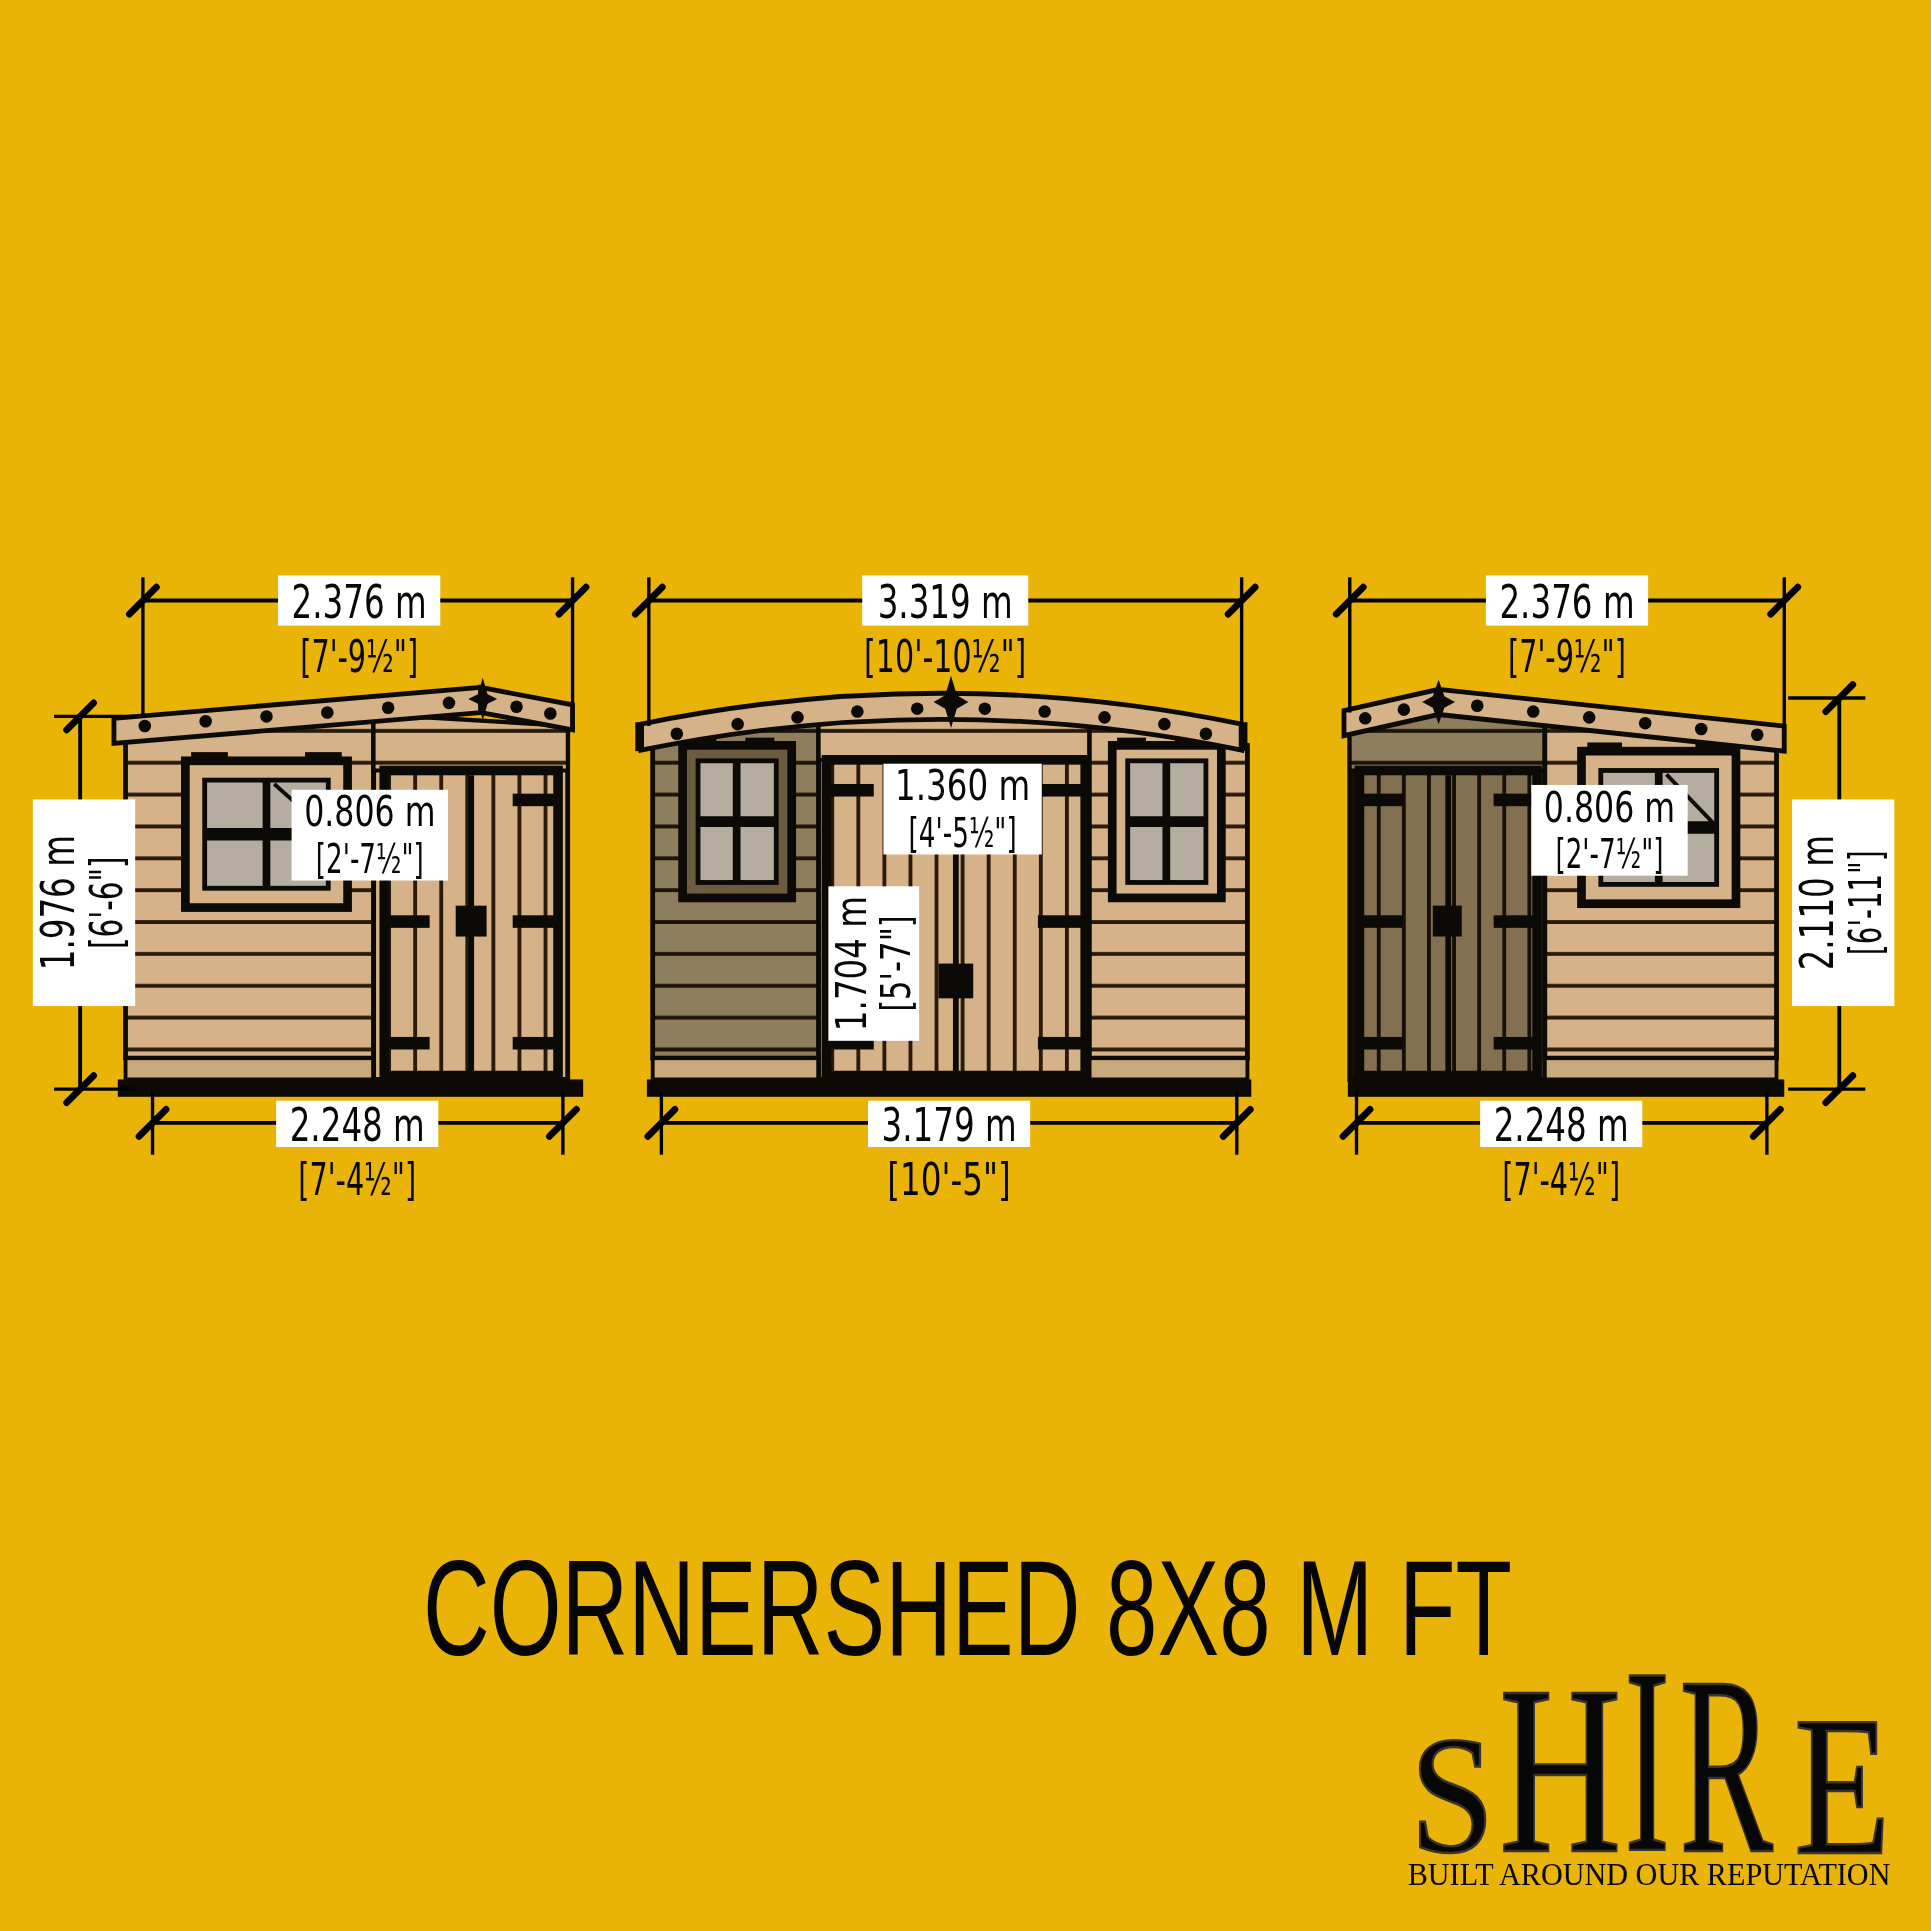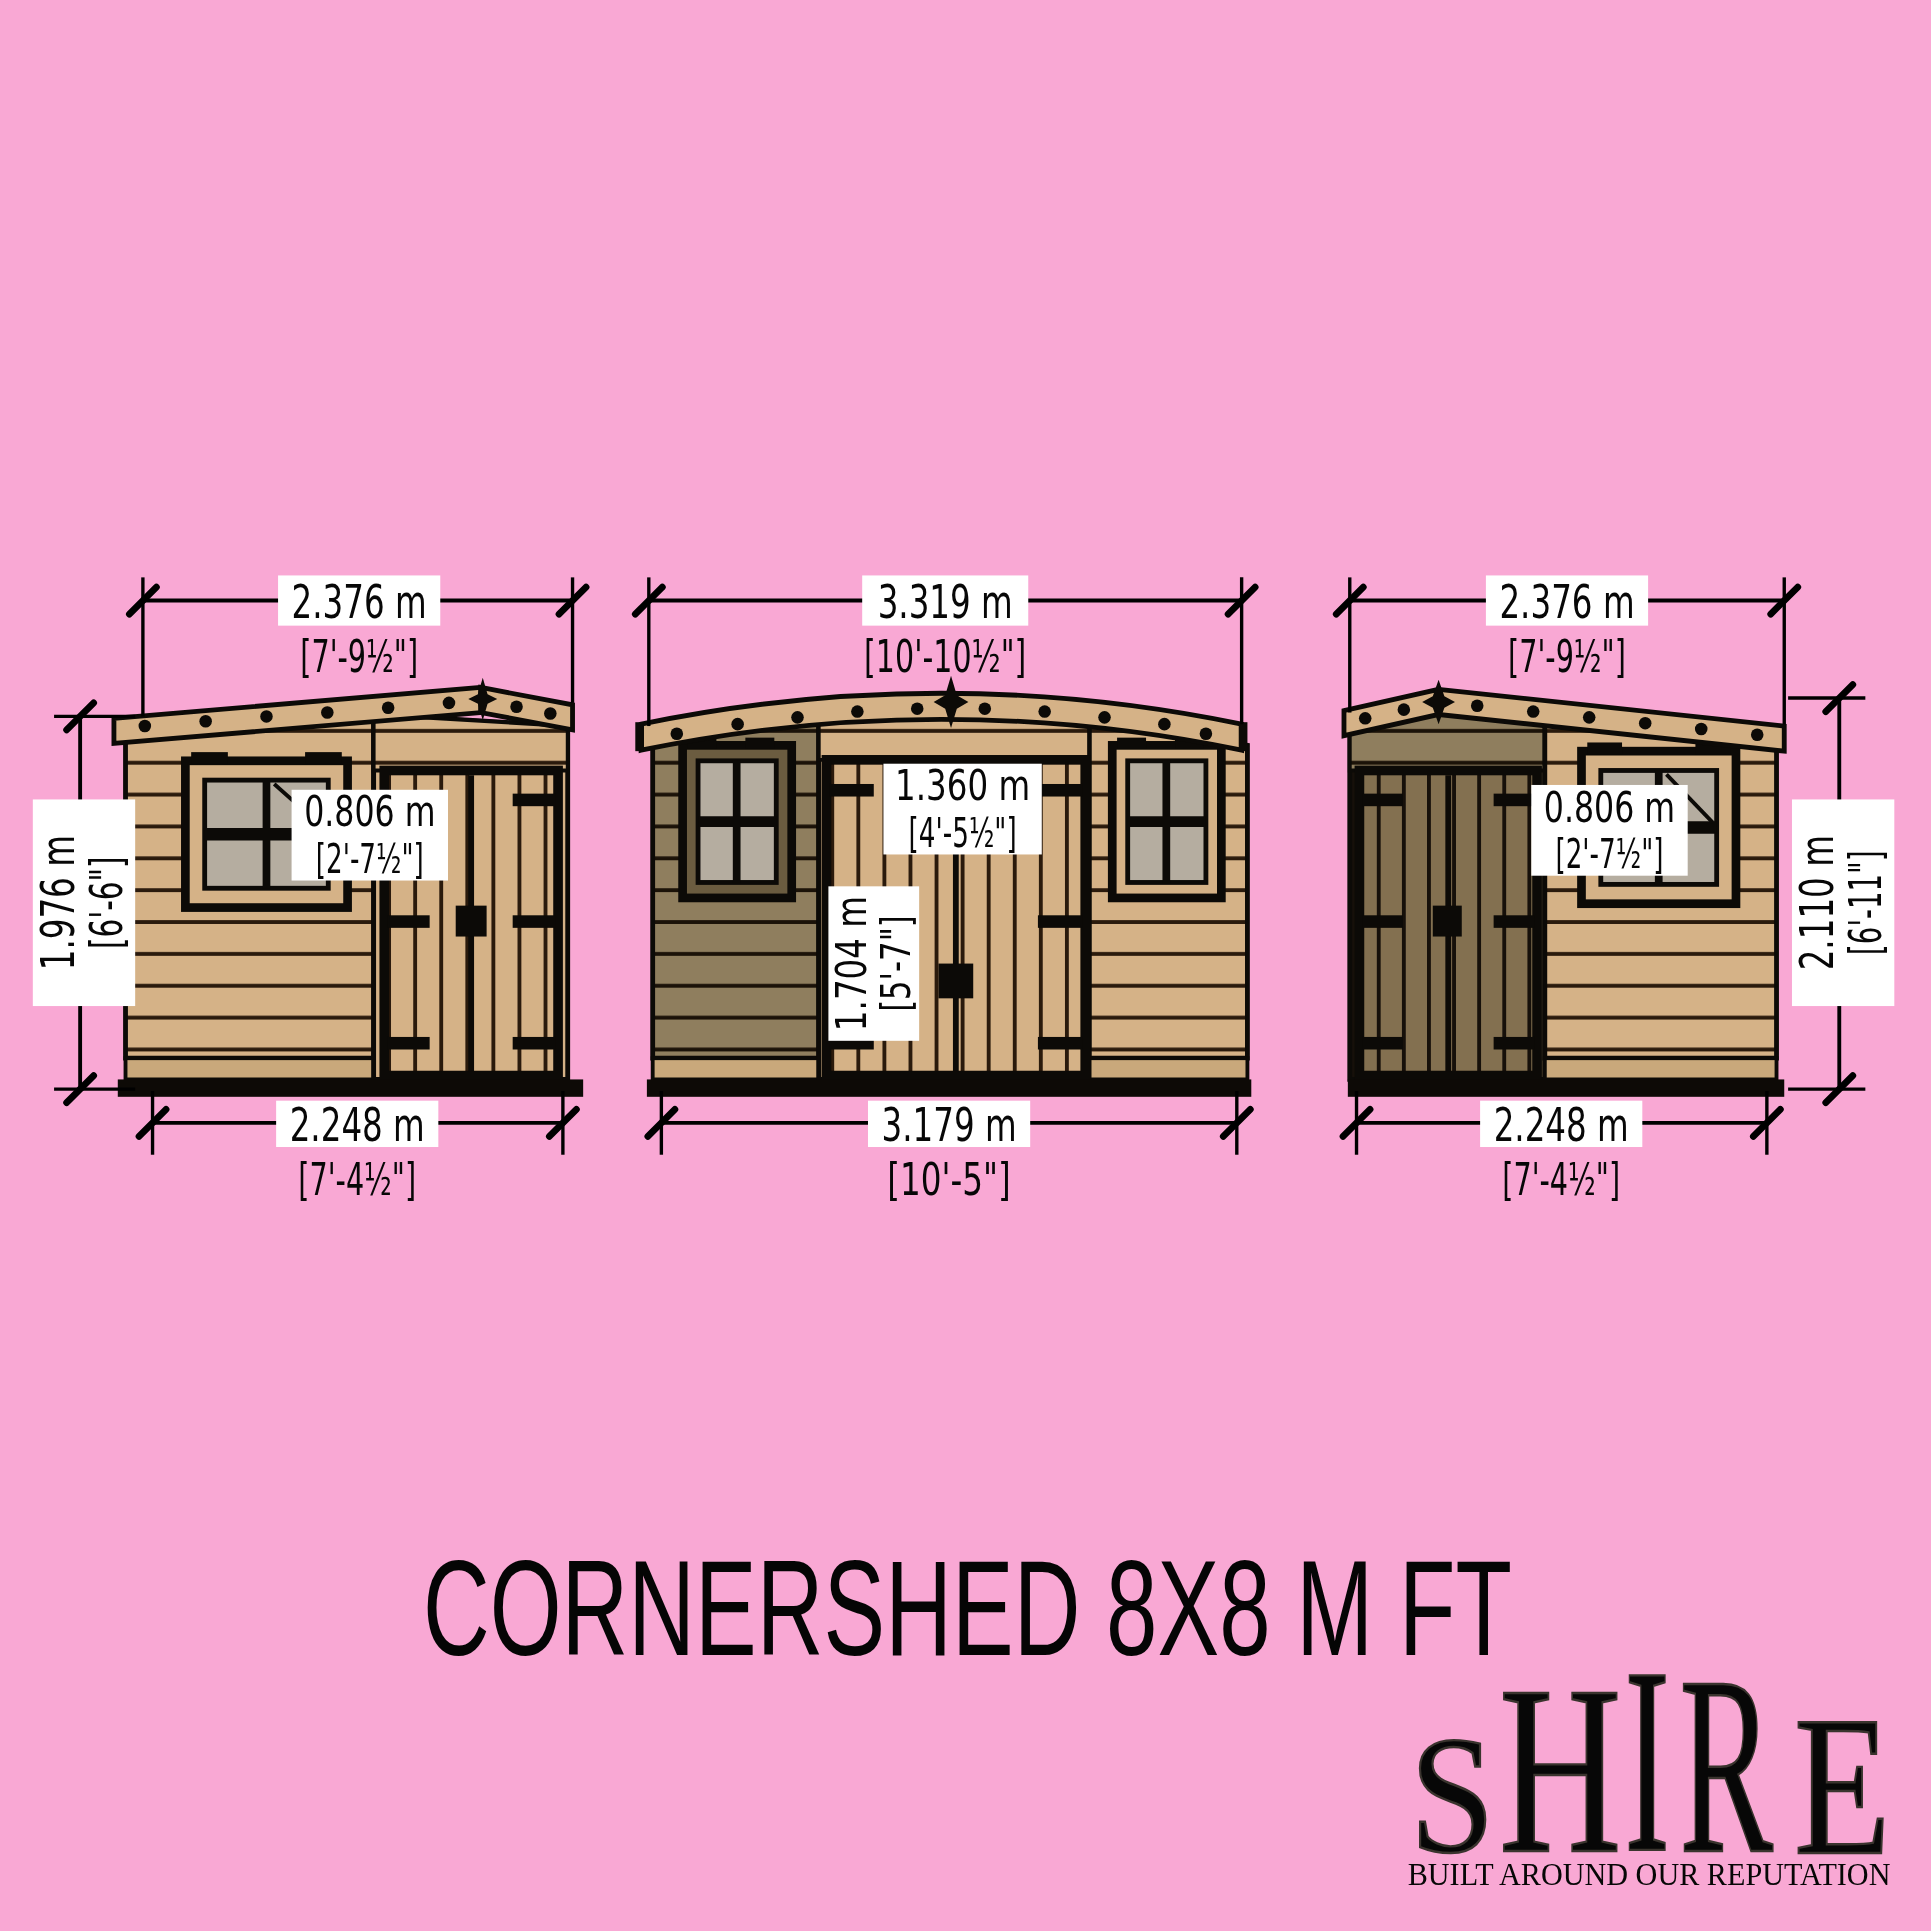--- a/index.html
+++ b/index.html
@@ -1,16 +1,16 @@
 <!DOCTYPE html>
 <html><head>
 <meta charset="utf-8">
 <style>
   html,body{margin:0;padding:0;background:#ffffff;}
-  .canvas{position:relative;width:1931px;height:1931px;background:#f9a8d4;overflow:hidden;}
+  .canvas{position:relative;width:1931px;height:1931px;background:#eab308;overflow:hidden;}
   svg{display:block;}
   
   .outline{stroke:#0c0a07;stroke-width:5;}
   .dimline{stroke:#000000;stroke-width:4;fill:none;}
   .extline{stroke:#000000;stroke-width:3.5;fill:none;}
   .slash{stroke:#000000;stroke-width:7;stroke-linecap:round;}
   .mull{stroke:#0c0a07;fill:none;}
   
   text{fill:#070707;}
   .dimtxt{font-family:"DejaVu Sans","Liberation Sans",sans-serif;font-size:48px;}

